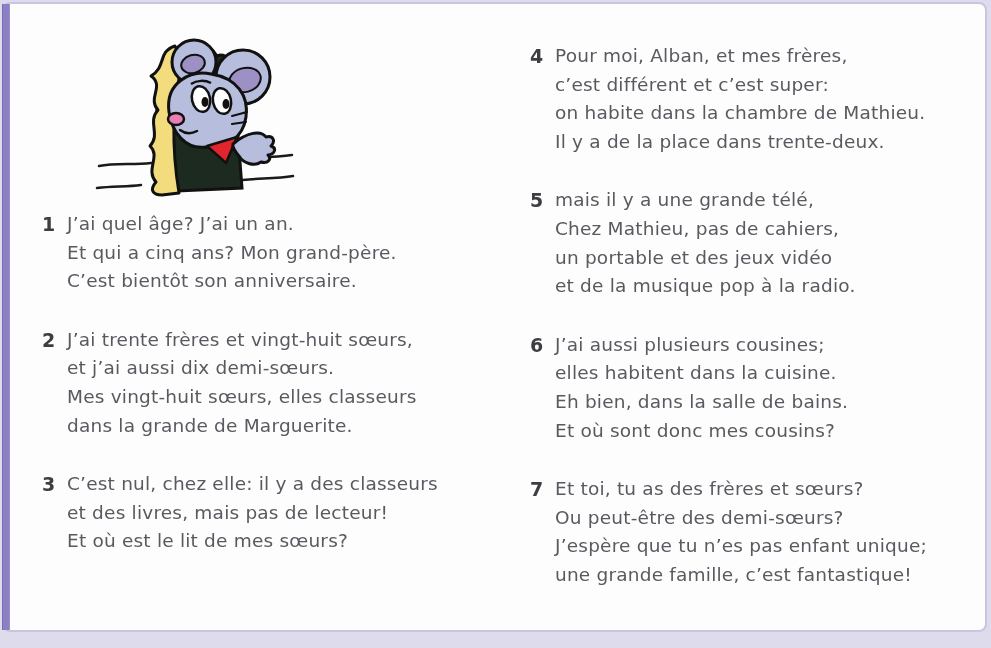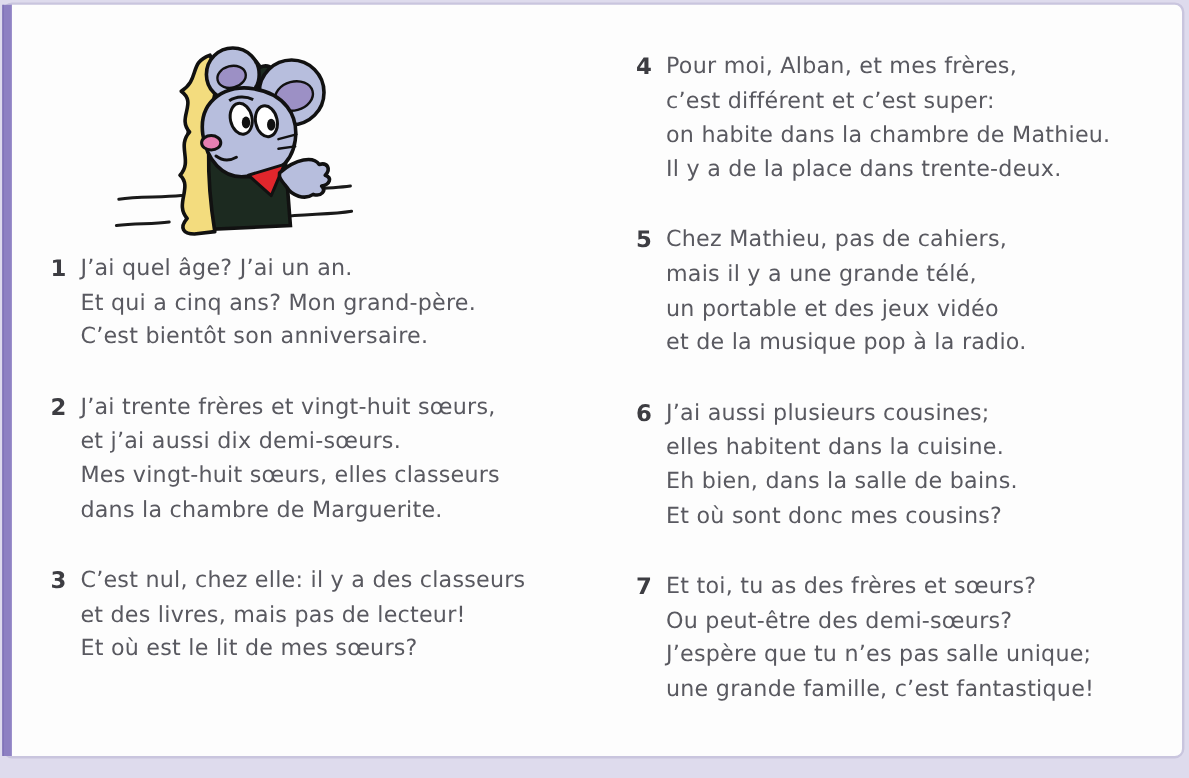--- a/index.html
+++ b/index.html
@@ -124,21 +124,21 @@
       <span class="verse-line">Et qui a cinq ans? Mon grand-père.</span>
       <span class="verse-line">C’est bientôt son anniversaire.</span>
     </span>
   </div>
   <div class="verse">
     <span class="verse-number">2</span>
     <span class="verse-lines">
       <span class="verse-line">J’ai trente frères et vingt-huit sœurs,</span>
       <span class="verse-line">et j’ai aussi dix demi-sœurs.</span>
       <span class="verse-line">Mes vingt-huit sœurs, elles classeurs</span>
-      <span class="verse-line">dans la chambre de Marguerite.</span>
+      <span class="verse-line">dans la grande de Marguerite.</span>
     </span>
   </div>
   <div class="verse">
     <span class="verse-number">3</span>
     <span class="verse-lines">
       <span class="verse-line">C’est nul, chez elle: il y a des classeurs</span>
       <span class="verse-line">et des livres, mais pas de lecteur!</span>
       <span class="verse-line">Et où est le lit de mes sœurs?</span>
     </span>
   </div>
@@ -150,37 +150,37 @@
     <span class="verse-lines">
       <span class="verse-line">Pour moi, Alban, et mes frères,</span>
       <span class="verse-line">c’est différent et c’est super:</span>
       <span class="verse-line">on habite dans la chambre de Mathieu.</span>
       <span class="verse-line">Il y a de la place dans trente-deux.</span>
     </span>
   </div>
   <div class="verse">
     <span class="verse-number">5</span>
     <span class="verse-lines">
+      <span class="verse-line">mais il y a une grande télé,</span>
       <span class="verse-line">Chez Mathieu, pas de cahiers,</span>
-      <span class="verse-line">mais il y a une grande télé,</span>
       <span class="verse-line">un portable et des jeux vidéo</span>
       <span class="verse-line">et de la musique pop à la radio.</span>
     </span>
   </div>
   <div class="verse">
     <span class="verse-number">6</span>
     <span class="verse-lines">
       <span class="verse-line">J’ai aussi plusieurs cousines;</span>
       <span class="verse-line">elles habitent dans la cuisine.</span>
       <span class="verse-line">Eh bien, dans la salle de bains.</span>
       <span class="verse-line">Et où sont donc mes cousins?</span>
     </span>
   </div>
   <div class="verse">
     <span class="verse-number">7</span>
     <span class="verse-lines">
       <span class="verse-line">Et toi, tu as des frères et sœurs?</span>
       <span class="verse-line">Ou peut-être des demi-sœurs?</span>
-      <span class="verse-line">J’espère que tu n’es pas salle unique;</span>
+      <span class="verse-line">J’espère que tu n’es pas enfant unique;</span>
       <span class="verse-line">une grande famille, c’est fantastique!</span>
     </span>
   </div>
 </div>
 
 </body></html>

